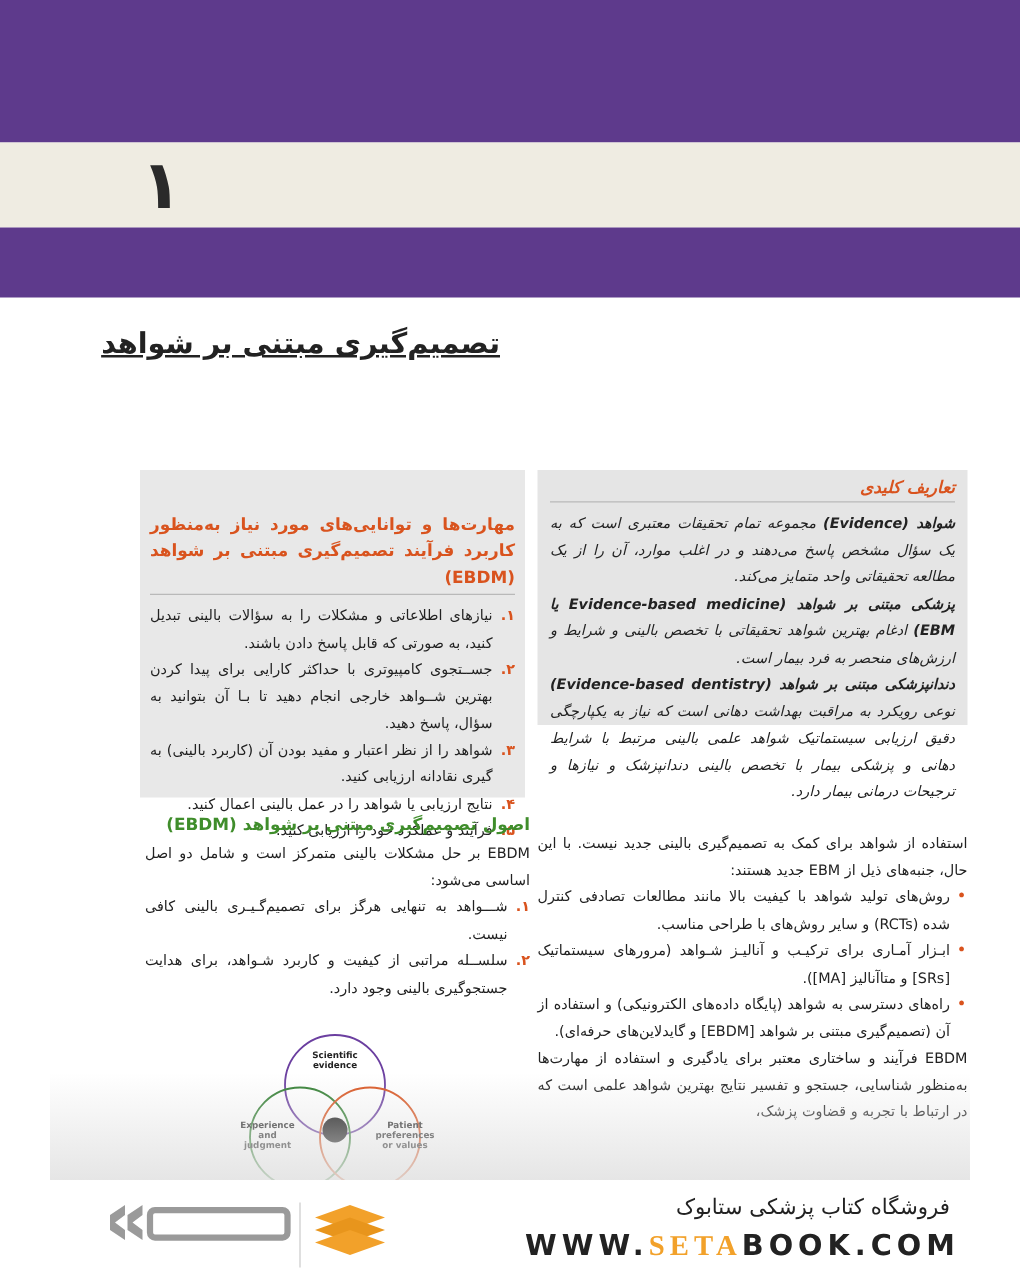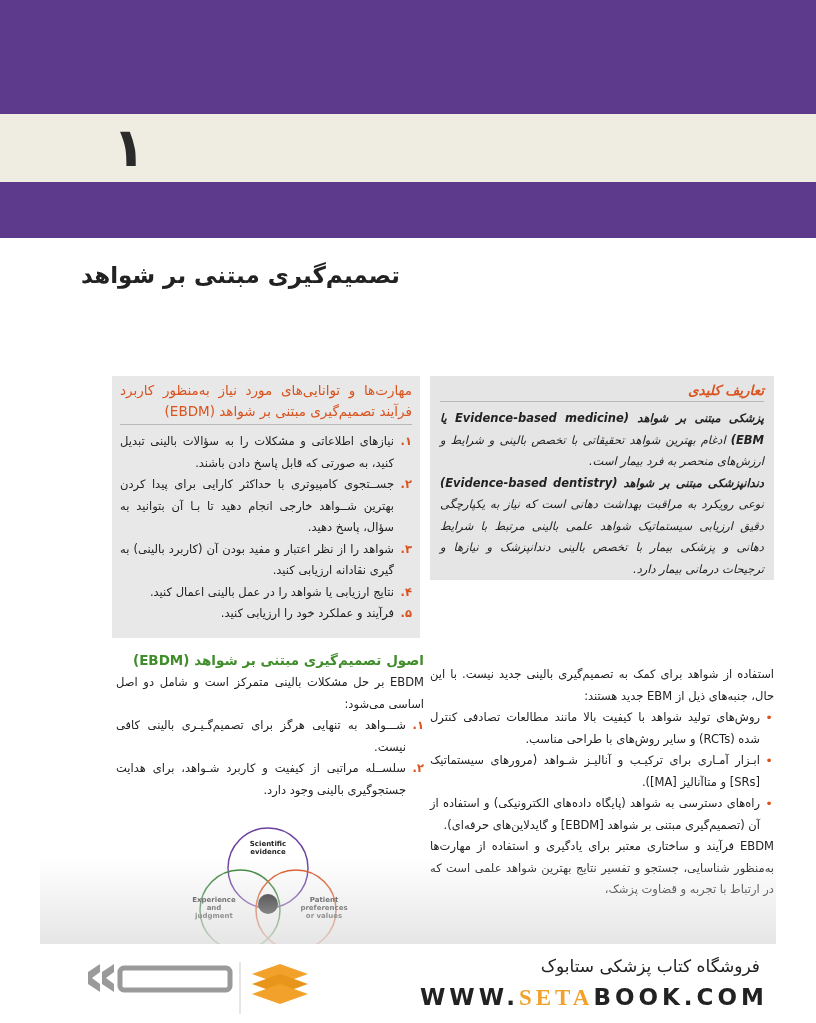--- a/index.html
+++ b/index.html
@@ -12,21 +12,21 @@
   .band-top { position: absolute; left: 0; top: 0; width: 816px; height: 114px; background: #5e3a8c; }
   .band-cream { position: absolute; left: 0; top: 114px; width: 816px; height: 68px; background: #efece2; }
   .band-bottom { position: absolute; left: 0; top: 182px; width: 816px; height: 56px; background: #5e3a8c; }
   .chapter-num {
     position: absolute; left: 104px; top: 118px; width: 50px; height: 60px;
     font-family: "DejaVu Sans", sans-serif; font-size: 54px; font-weight: bold; color: #2a2a2a;
     line-height: 60px; text-align: center;
   }
   .chapter-title {
     position: absolute; left: 100px; top: 262px; width: 300px; direction: rtl; text-align: right;
-    font-size: 23px; font-weight: bold; color: #222; white-space: nowrap;
+    font-size: 23px; font-weight: bold; color: #222; white-space: nowrap; text-decoration: underline;
   }
 
   
   .def-box {
     position: absolute; left: 430px; top: 376px; width: 344px; height: 204px;
     background: #e5e5e5; direction: rtl; text-align: justify;
     box-sizing: border-box; padding: 6px 10px 4px 10px; font-style: italic;
   }
   .box-heading {
     font-size: 13.5px; font-weight: bold; color: #d9531e; border-bottom: 1px solid #b9b9b9; padding-bottom: 3px; margin-bottom: 6px;
@@ -42,22 +42,22 @@
   .bullets li { position: relative; }
   .bullets li::before { content: "•"; color: #d9531e; position: absolute; right: -13px; top: 0; font-size: 13px; }
 
   
   .skills-box {
     position: absolute; left: 112px; top: 376px; width: 308px; height: 262px;
     background: #e8e8e8; direction: rtl; text-align: justify;
     box-sizing: border-box; padding: 4px 8px 4px 8px;
   }
   .skills-heading {
-    font-size: 13.5px; font-weight: normal; color: #d9531e; line-height: 21px; margin-bottom: 6px;
-    border-bottom: 1px solid #b9b9b9; padding-bottom: 2px;
+    font-size: 13.5px; font-weight: bold; color: #d9531e; line-height: 21px; margin-bottom: 6px;
+    border-bottom: 1px solid #b9b9b9; padding-bottom: 2px; margin-top: 30px;
   }
   .numlist { list-style: none; margin: 0; padding: 0 18px 0 0; }
   .numlist li { position: relative; font-size: 11.5px; line-height: 21.5px; }
   .numlist li .n { position: absolute; right: -18px; top: 0; color: #d9531e; font-weight: bold; }
 
   .principles {
     position: absolute; left: 116px; top: 652px; width: 308px; direction: rtl; text-align: justify;
   }
   .principles-heading { font-size: 13.5px; font-weight: bold; color: #3f8d2b; margin-bottom: 4px; }
 
@@ -90,20 +90,21 @@
 
 <div class="band-top"></div>
 <div class="band-cream"></div>
 <div class="band-bottom"></div>
 <div class="chapter-num">۱</div>
 
 <div class="chapter-title">تصمیم‌گیری مبتنی بر شواهد</div>
 
 <div class="def-box">
   <div class="box-heading">تعاریف کلیدی</div>
+  <p class="para"><b>شواهد (Evidence)</b><span> مجموعه تمام تحقیقات معتبری است که به یک سؤال مشخص پاسخ می‌دهند و در اغلب موارد، آن را از یک مطالعه تحقیقاتی واحد متمایز می‌کند.</span></p>
   <p class="para"><b>پزشکی مبتنی بر شواهد (Evidence-based medicine یا EBM)</b><span> ادغام بهترین شواهد تحقیقاتی با تخصص بالینی و شرایط و ارزش‌های منحصر به فرد بیمار است.</span></p>
   <p class="para"><b>دندانپزشکی مبتنی بر شواهد (Evidence-based dentistry)</b><span> نوعی رویکرد به مراقبت بهداشت دهانی است که نیاز به یکپارچگی دقیق ارزیابی سیستماتیک شواهد علمی بالینی مرتبط با شرایط دهانی و پزشکی بیمار با تخصص بالینی دندانپزشک و نیازها و ترجیحات درمانی بیمار دارد.</span></p>
 </div>
 
 <div class="right-text">
   <p class="para">استفاده از شواهد برای کمک به تصمیم‌گیری بالینی جدید نیست. با این حال، جنبه‌های ذیل از EBM جدید هستند:</p>
   <ul class="bullets">
     <li class="para">روش‌های تولید شواهد با کیفیت بالا مانند مطالعات تصادفی کنترل شده (RCTs) و سایر روش‌های با طراحی مناسب.</li>
     <li class="para">ابـزار آمـاری برای ترکیـب و آنالیـز شـواهد (مرورهای سیستماتیک [SRs] و متاآنالیز [MA]).</li>
     <li class="para">راه‌های دسترسی به شواهد (پایگاه داده‌های الکترونیکی) و استفاده از آن (تصمیم‌گیری مبتنی بر شواهد [EBDM] و گایدلاین‌های حرفه‌ای).</li>

